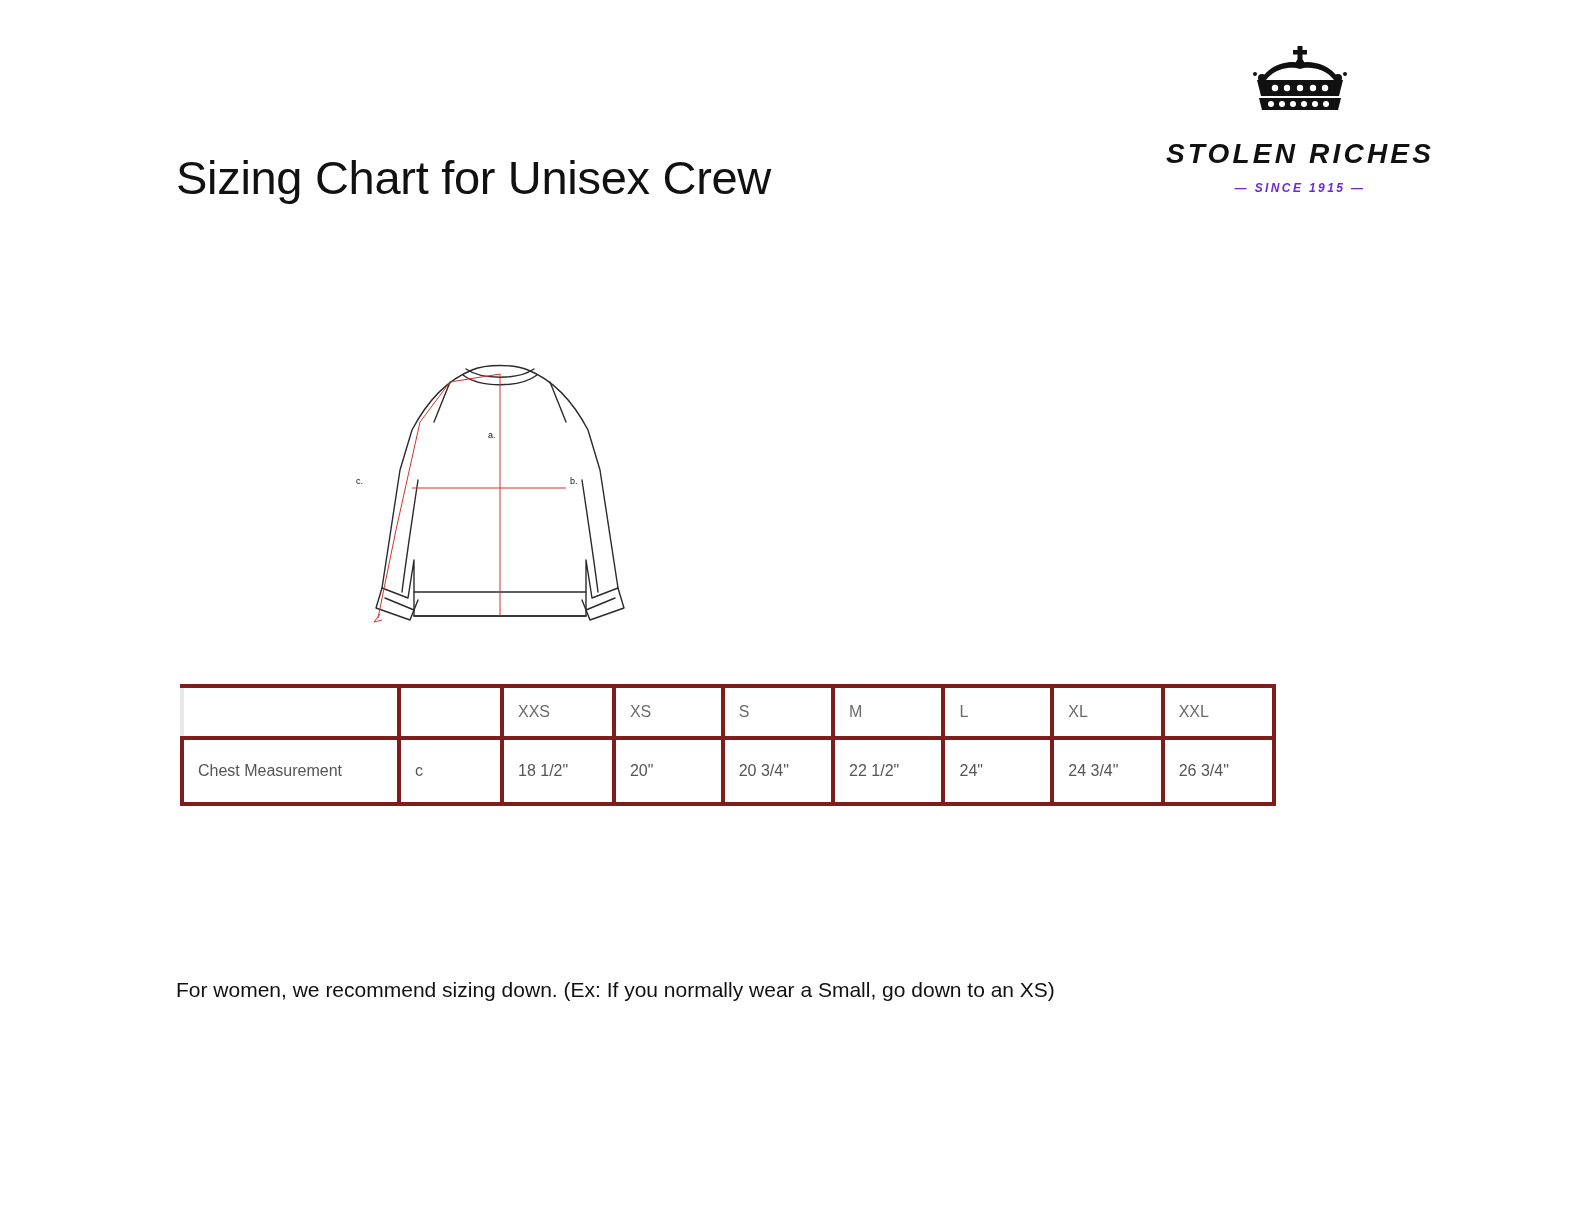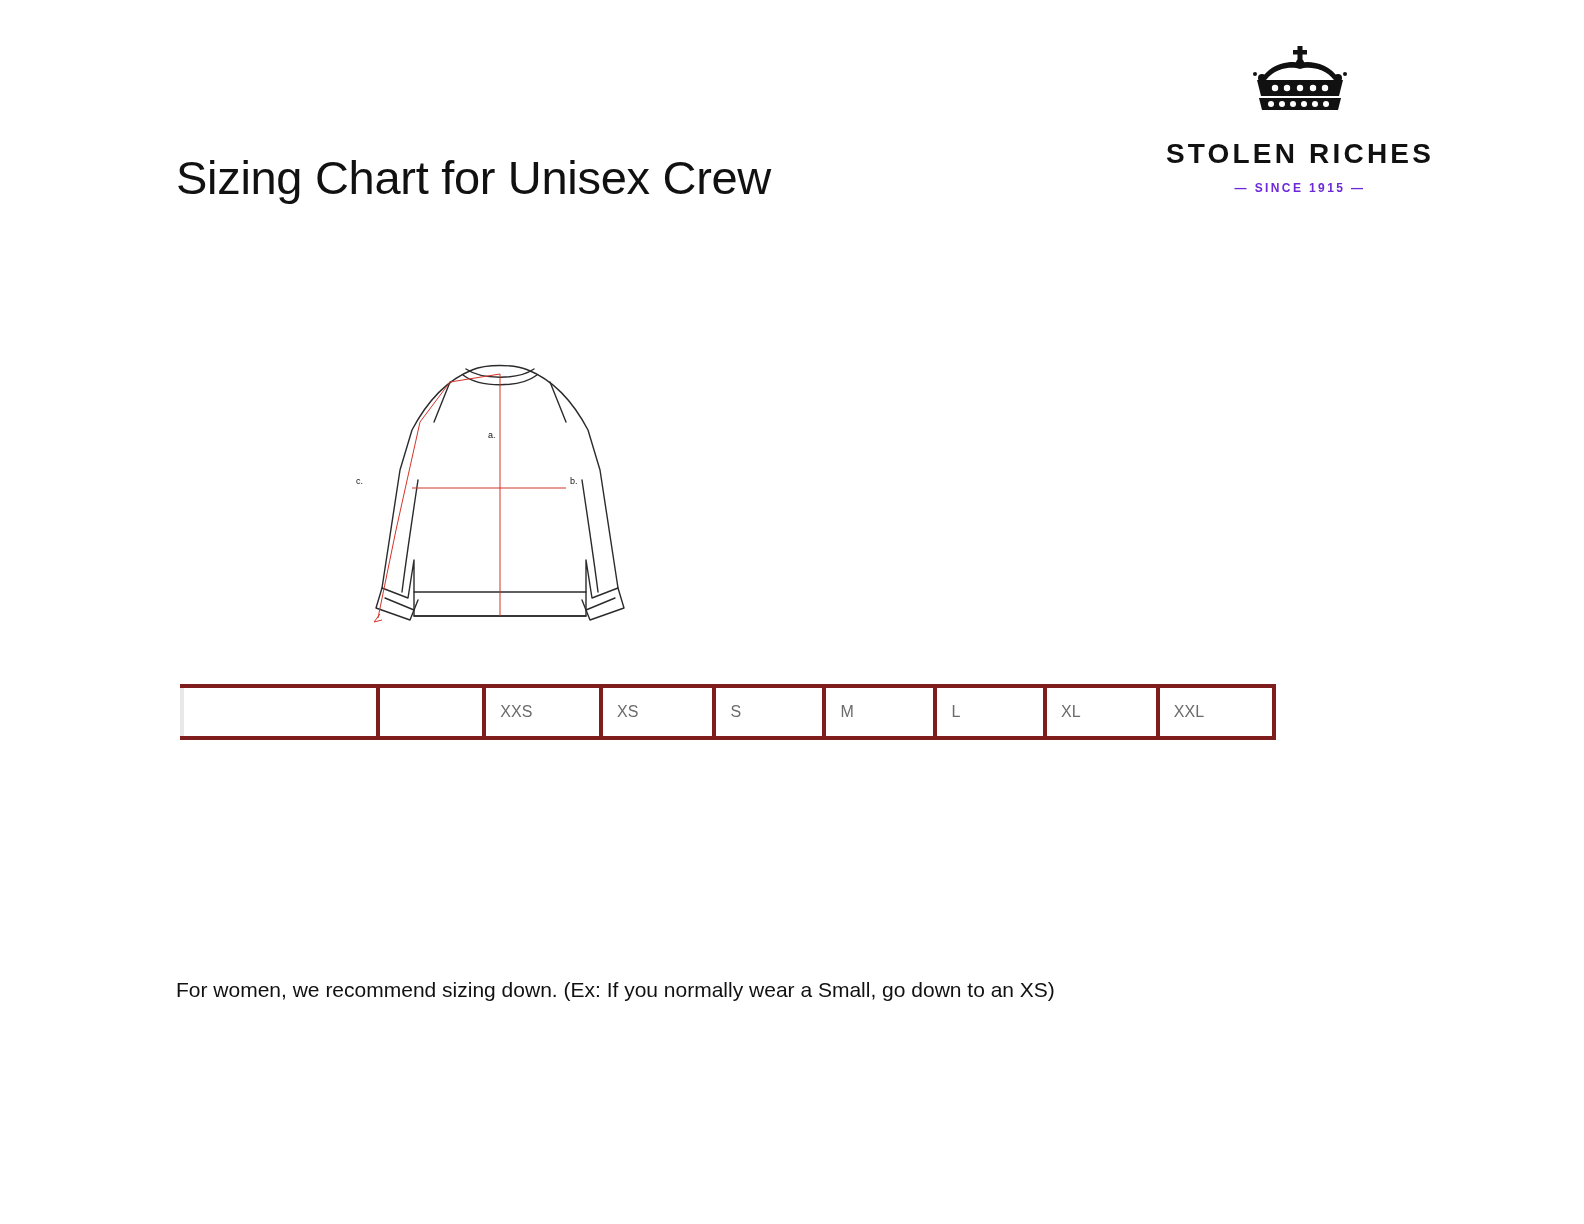--- a/index.html
+++ b/index.html
@@ -27,20 +27,21 @@
     color: #111111;
     white-space: nowrap;
   }
 
   .brand-block {
     position: absolute;
     right: 134px;
     top: 44px;
     width: 300px;
     text-align: center;
+    font-style: italic;
   }
   .brand-crown {
     display: block;
     margin: 0 auto 12px auto;
   }
   .brand-name {
     font-size: 28px;
     letter-spacing: 3.2px;
     font-weight: 700;
     color: #111111;
@@ -222,16 +223,27 @@
       <th class="col-size">XXS</th>
       <th class="col-size">XS</th>
       <th class="col-size">S</th>
       <th class="col-size">M</th>
       <th class="col-size">L</th>
       <th class="col-size">XL</th>
       <th class="col-size">XXL</th>
     </tr>
   </thead>
   <tbody>
+    <tr>
+      <td class="cell-label">Chest Measurement</td>
+      <td class="cell-key">c</td>
+      <td class="cell-val">18 1/2"</td>
+      <td class="cell-val">20"</td>
+      <td class="cell-val">20 3/4"</td>
+      <td class="cell-val">22 1/2"</td>
+      <td class="cell-val">24"</td>
+      <td class="cell-val">24 3/4"</td>
+      <td class="cell-val">26 3/4"</td>
+    </tr>
   </tbody>
 </table>
 
 <div class="footnote">For women, we recommend sizing down. (Ex: If you normally wear a Small, go down to an XS)</div>
 
 </body></html>

